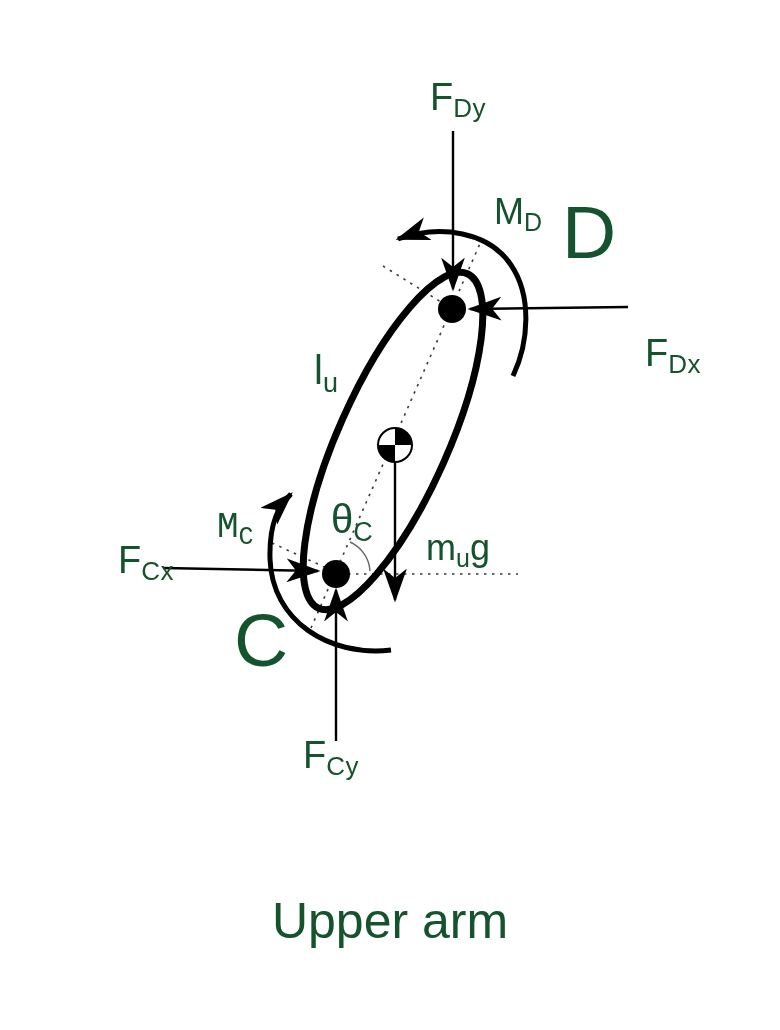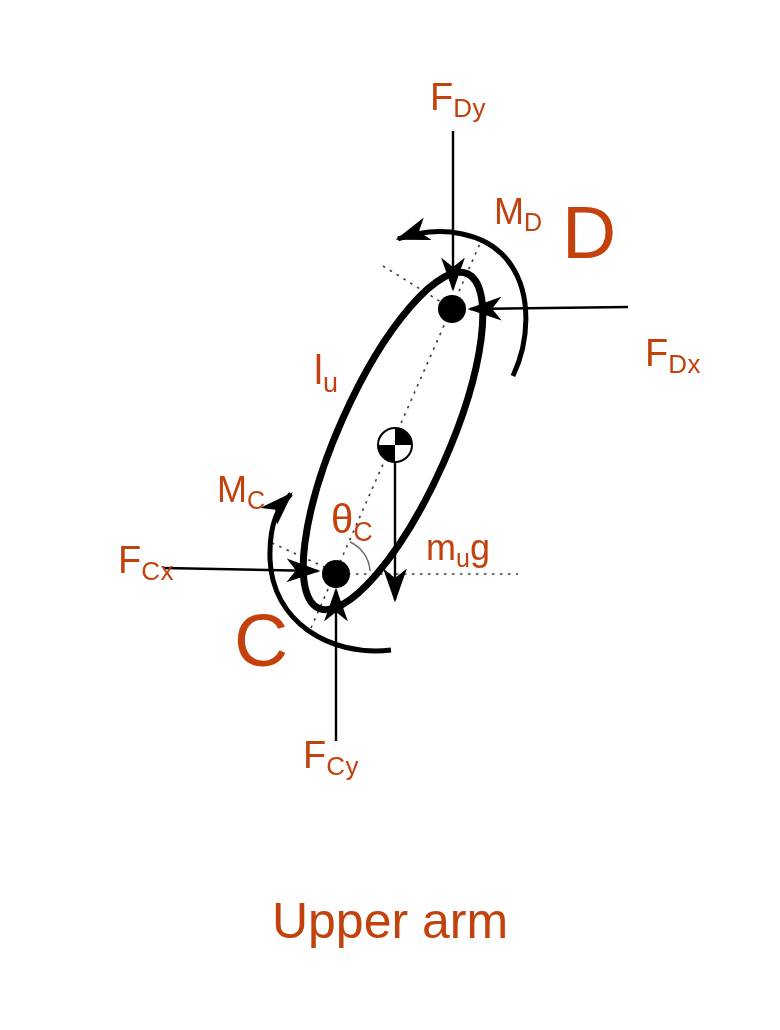--- a/index.html
+++ b/index.html
@@ -3,21 +3,21 @@
 <meta charset="utf-8">
 <style>
   html,body { margin:0; padding:0; background:#ffffff; }
   #stage {
     position:relative; width:780px; height:1030px;
     background:#ffffff; overflow:hidden;
     font-family:"Liberation Sans", sans-serif;
     color:#000;
   }
   #fbd-svg { position:absolute; left:0; top:0; }
-  .lbl { position:absolute; line-height:1; white-space:nowrap; color:#c2410c; }
+  .lbl { position:absolute; line-height:1; white-space:nowrap; color:#14532d; }
   .force { font-size:38px; }
   .force .sub { font-size:26px; vertical-align:-0.28em; letter-spacing:0.5px; }
   .moment { font-size:36px; }
   .moment .sub { font-size:25px; vertical-align:-0.28em; }
   .symbol { font-size:40px; }
   .symbol .sub { font-size:27px; vertical-align:-0.30em; }
   .weight { font-size:36px; }
   .weight .sub { font-size:25px; vertical-align:-0.28em; }
   .joint-letter { font-size:75px; }
   #caption {
@@ -70,21 +70,21 @@
   <div class="lbl force" style="left:430px; top:78px;"><span>F</span><span class="sub">Dy</span></div>
 
   <div class="lbl moment" style="left:494px; top:194px;"><span>M</span><span class="sub">D</span></div>
 
   <div class="lbl joint-letter" style="left:562px; top:195px;">D</div>
 
   <div class="lbl force" style="left:645px; top:286px;margin-top:48px;"><span>F</span><span class="sub">Dx</span></div>
 
   <div class="lbl symbol" style="left:298px; top:350px;margin-left:16px;"><span>l</span><span class="sub">u</span></div>
 
-  <div class="lbl moment" style="left:217px; top:472px;"><span>M</span><span class="sub">C</span></div>
+  <div class="lbl moment" style="left:217px; top:510px;font-family:Liberation Mono, monospace;"><span>M</span><span class="sub">C</span></div>
 
   <div class="lbl symbol" style="left:331px; top:499px;text-align:right;"><span>θ</span><span class="sub">C</span></div>
 
   <div class="lbl weight" style="left:426px; top:530px;text-align:center;"><span>m</span><span class="sub">u</span><span>g</span></div>
 
   <div class="lbl force" style="left:106px; top:541px;margin-left:12px;"><span>F</span><span class="sub">Cx</span></div>
 
   <div class="lbl joint-letter" style="left:234px; top:603px;">C</div>
 
   <div class="lbl force" style="left:303px; top:736px;"><span>F</span><span class="sub">Cy</span></div>

